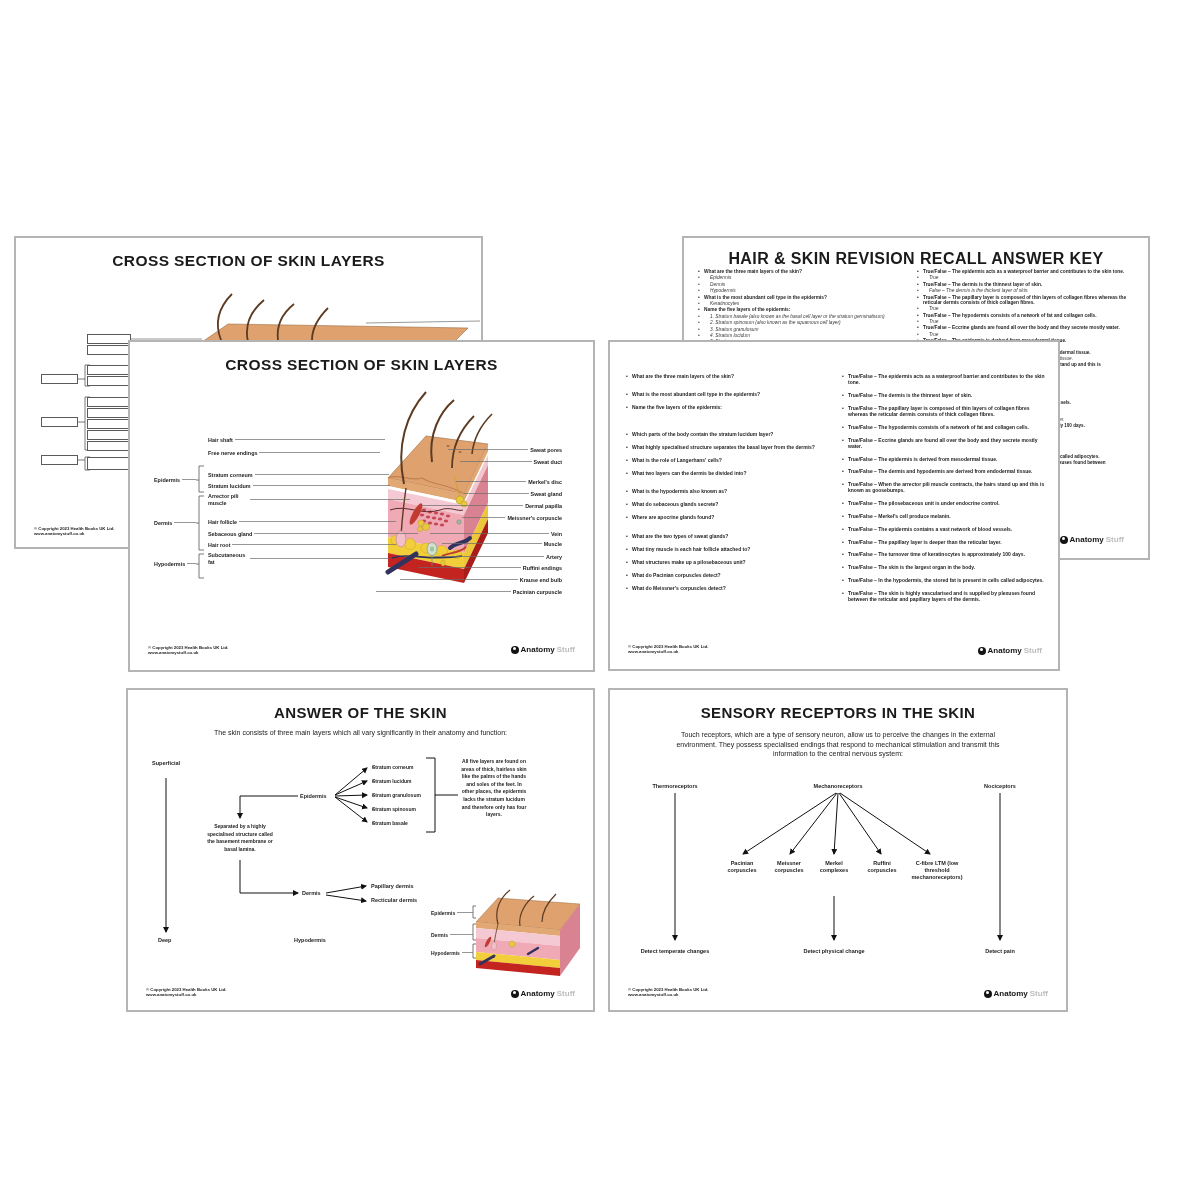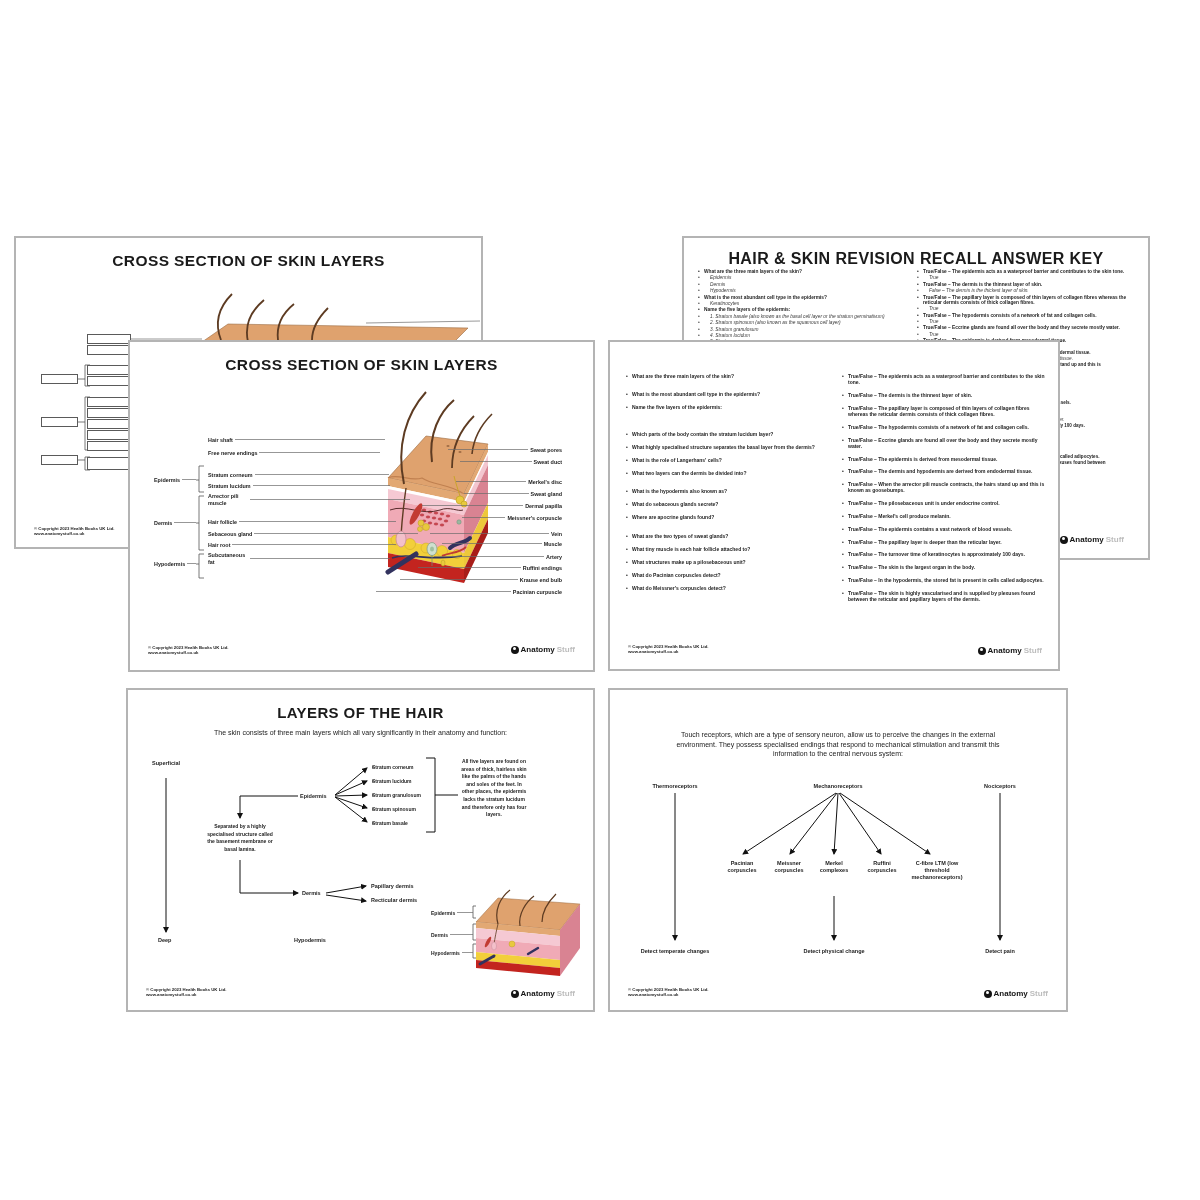--- a/index.html
+++ b/index.html
@@ -378,21 +378,21 @@
     <div>www.anatomystuff.co.uk</div>
   </div>
   <div class="logo" style="right:16px;bottom:14px">
     <span class="circ"></span>
       <span class="anatomy">Anatomy</span>
       <span class="stuff">Stuff</span>
   </div>
 </div>
 
 <div class="page z1" style="left:126px;top:688px;width:469px;height:324px;">
-  <div class="ptitle t15">LAYERS OF THE HAIR</div>
+  <div class="ptitle t15">ANSWER OF THE SKIN</div>
   <div class="psub" style="left:20px;right:20px;top:38px">The skin consists of three main layers which all vary significantly in their anatomy and function:</div>
   <svg width="469" height="324" viewBox="0 0 469 324">
     <defs>
       <marker id="ah5" markerWidth="7" markerHeight="7" refX="5" refY="3" orient="auto">
           <path d="M0,0 L6,3 L0,6 Z" fill="#111"></path>
         </marker>
     </defs>
     <line x1="38" y1="88" x2="38" y2="242" stroke="#111" stroke-width="1" marker-end="url(#ah5)"></line>
 
     <polyline points="170,106 112,106 112,128" fill="none" stroke="#111" stroke-width="1" marker-end="url(#ah5)"></polyline>
@@ -468,20 +468,21 @@
     <div>www.anatomystuff.co.uk</div>
   </div>
   <div class="logo" style="right:18px;bottom:12px">
     <span class="circ"></span>
       <span class="anatomy">Anatomy</span>
       <span class="stuff">Stuff</span>
   </div>
 </div>
 
 <div class="page z1" style="left:608px;top:688px;width:460px;height:324px;">
+  <div class="ptitle t15">SENSORY RECEPTORS IN THE SKIN</div>
   <div class="psub" style="left:60px;right:60px;top:40px">Touch receptors, which are a type of sensory neuron, allow us to perceive the changes in the external environment. They possess specialised endings that respond to mechanical stimulation and transmit this information to the central nervous system:</div>
   <svg width="460" height="324" viewBox="0 0 460 324">
     <defs>
       <marker id="ah6" markerWidth="7" markerHeight="7" refX="5" refY="3" orient="auto">
           <path d="M0,0 L6,3 L0,6 Z" fill="#111"></path>
         </marker>
     </defs>
     <line x1="65" y1="103" x2="65" y2="250" stroke="#111" stroke-width="1" marker-end="url(#ah6)"></line>
     <line x1="390" y1="103" x2="390" y2="250" stroke="#111" stroke-width="1" marker-end="url(#ah6)"></line>
     <line x1="226" y1="103" x2="133" y2="164" stroke="#111" stroke-width="1" marker-end="url(#ah6)"></line>

